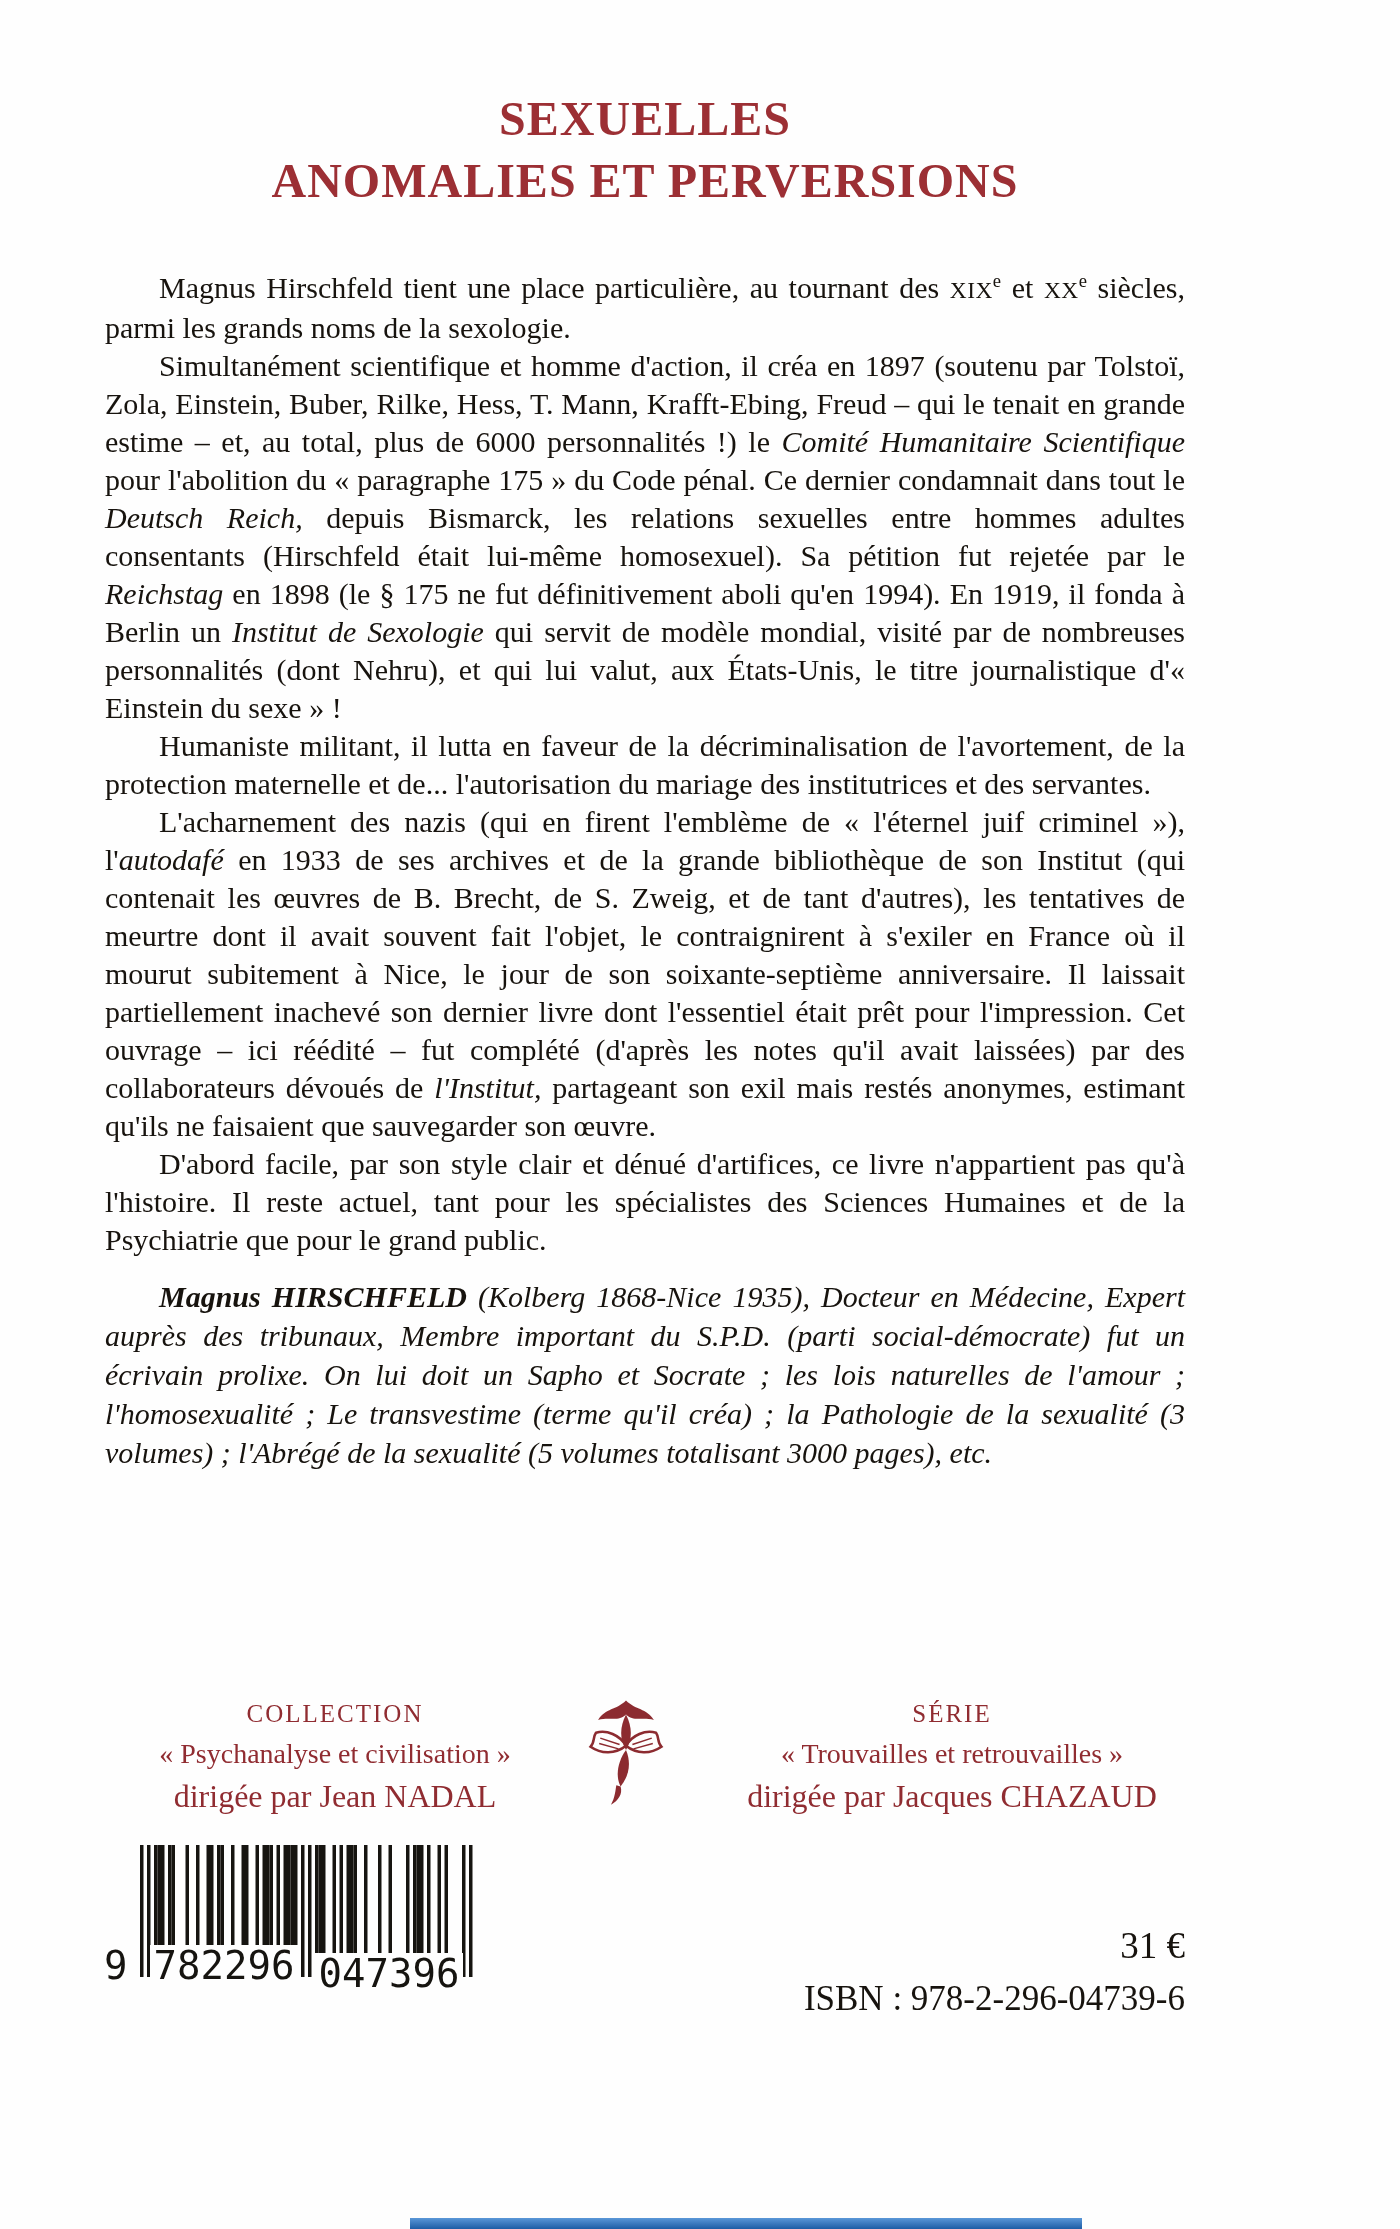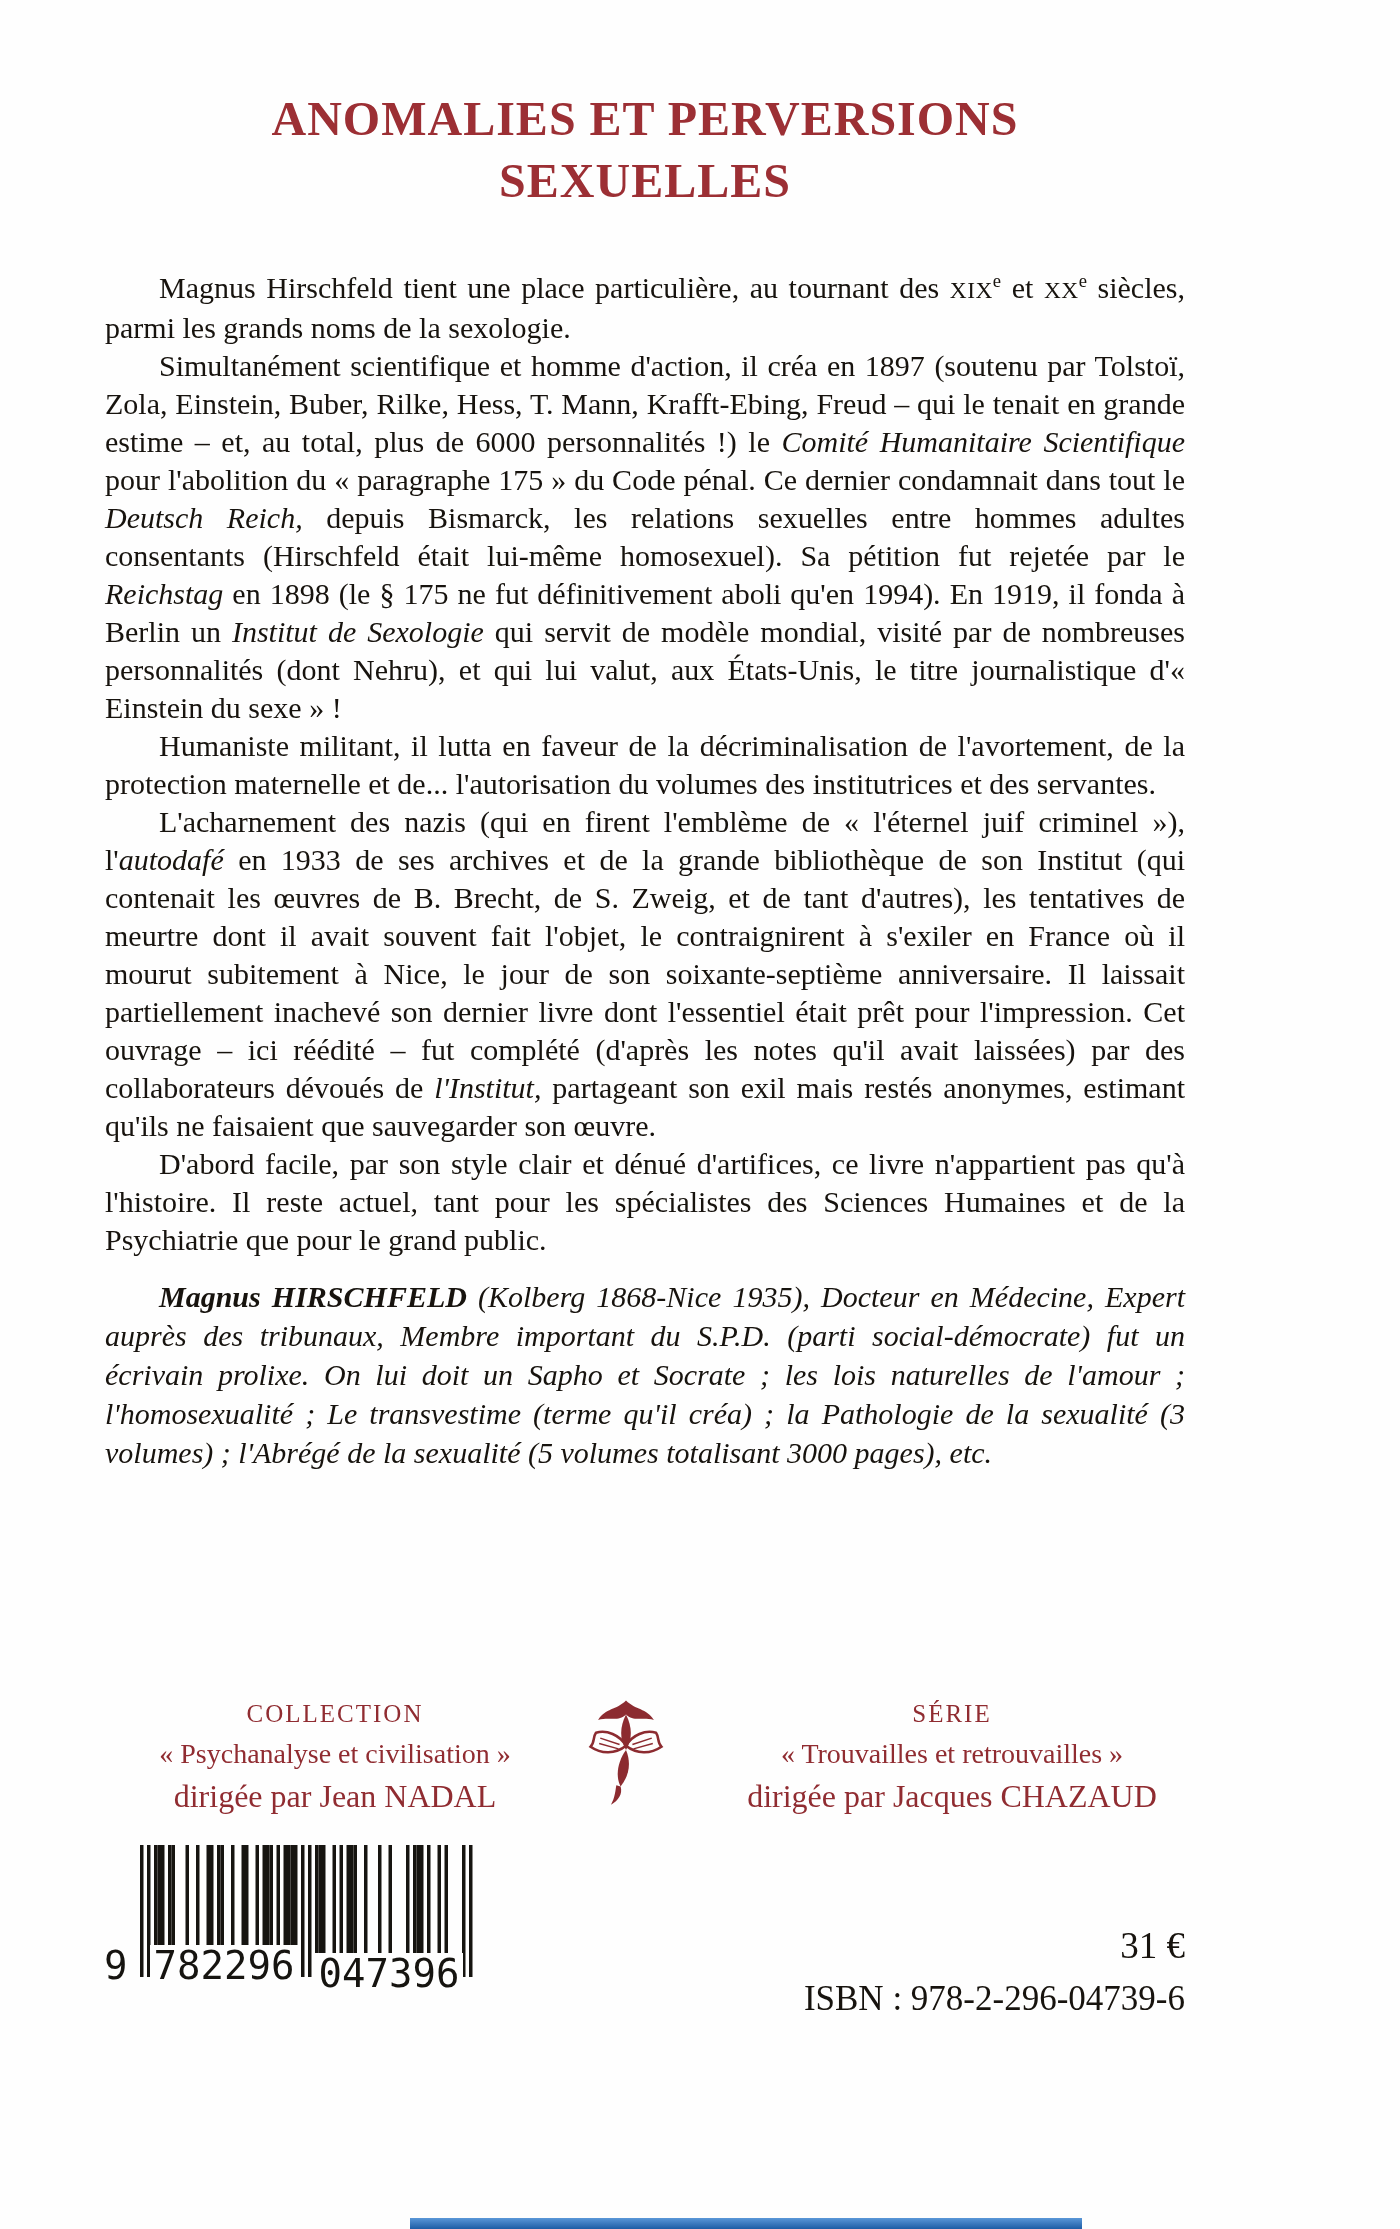--- a/index.html
+++ b/index.html
@@ -58,27 +58,27 @@
     background:linear-gradient(#5a97d8, #1d5ca5);
   }
 </style>
 </head>
 <body>
 
 <div class="page">
 
   <div class="content">
     <h1 class="title">
+      <span class="tl">SEXUELLES</span>
       <span class="tl">ANOMALIES ET PERVERSIONS</span>
-      <span class="tl">SEXUELLES</span>
     </h1>
 
     <p class="para"><span>Magnus Hirschfeld tient une place particulière, au tournant des </span><span class="sc">XIX</span><span class="sup">e</span><span> et </span><span class="sc">XX</span><span class="sup">e</span><span> siècles, parmi les grands noms de la sexologie.</span></p>
     <p class="para"><span>Simultanément scientifique et homme d'action, il créa en 1897 (soutenu par Tolstoï, Zola, Einstein, Buber, Rilke, Hess, T. Mann, Krafft-Ebing, Freud – qui le tenait en grande estime – et, au total, plus de 6000 personnalités !) le </span><span class="it">Comité Humanitaire Scientifique</span><span> pour l'abolition du « paragraphe 175 » du Code pénal. Ce dernier condamnait dans tout le </span><span class="it">Deutsch Reich,</span><span> depuis Bismarck, les relations sexuelles entre hommes adultes consentants (Hirschfeld était lui-même homosexuel). Sa pétition fut rejetée par le </span><span class="it">Reichstag</span><span> en 1898 (le § 175 ne fut définitivement aboli qu'en 1994). En 1919, il fonda à Berlin un </span><span class="it">Institut de Sexologie</span><span> qui servit de modèle mondial, visité par de nombreuses personnalités (dont Nehru), et qui lui valut, aux États-Unis, le titre journalistique d'« Einstein du sexe » !</span></p>
-    <p class="para"><span>Humaniste militant, il lutta en faveur de la décriminalisation de l'avortement, de la protection maternelle et de... l'autorisation du volumes des institutrices et des servantes.</span></p>
+    <p class="para"><span>Humaniste militant, il lutta en faveur de la décriminalisation de l'avortement, de la protection maternelle et de... l'autorisation du mariage des institutrices et des servantes.</span></p>
     <p class="para"><span>L'acharnement des nazis (qui en firent l'emblème de « l'éternel juif criminel »), l'</span><span class="it">autodafé</span><span> en 1933 de ses archives et de la grande bibliothèque de son Institut (qui contenait les œuvres de B. Brecht, de S. Zweig, et de tant d'autres), les tentatives de meurtre dont il avait souvent fait l'objet, le contraignirent à s'exiler en France où il mourut subitement à Nice, le jour de son soixante-septième anniversaire. Il laissait partiellement inachevé son dernier livre dont l'essentiel était prêt pour l'impression. Cet ouvrage – ici réédité – fut complété (d'après les notes qu'il avait laissées) par des collaborateurs dévoués de </span><span class="it">l'Institut,</span><span> partageant son exil mais restés anonymes, estimant qu'ils ne faisaient que sauvegarder son œuvre.</span></p>
     <p class="para"><span>D'abord facile, par son style clair et dénué d'artifices, ce livre n'appartient pas qu'à l'histoire. Il reste actuel, tant pour les spécialistes des Sciences Humaines et de la Psychiatrie que pour le grand public.</span></p>
 
     <p class="para bio"><span class="it bd">Magnus HIRSCHFELD</span><span class="it"> (Kolberg 1868-Nice 1935), Docteur en Médecine, Expert auprès des tribunaux, Membre important du S.P.D. (parti social-démocrate) fut un écrivain prolixe. On lui doit un </span><span>Sapho et Socrate ; les lois naturelles de l'amour ; l'homosexualité ; Le transvestime </span><span class="it">(terme qu'il créa) ; la </span><span>Pathologie de la sexualité </span><span class="it">(3 volumes) ; </span><span>l'Abrégé de la sexualité </span><span class="it">(5 volumes totalisant 3000 pages), etc.</span></p>
   </div>
 
   <div class="collection">
     <div class="f-label">COLLECTION</div>
     <div class="f-name">« Psychanalyse et civilisation »</div>
     <div class="f-dir">dirigée par Jean NADAL</div>

